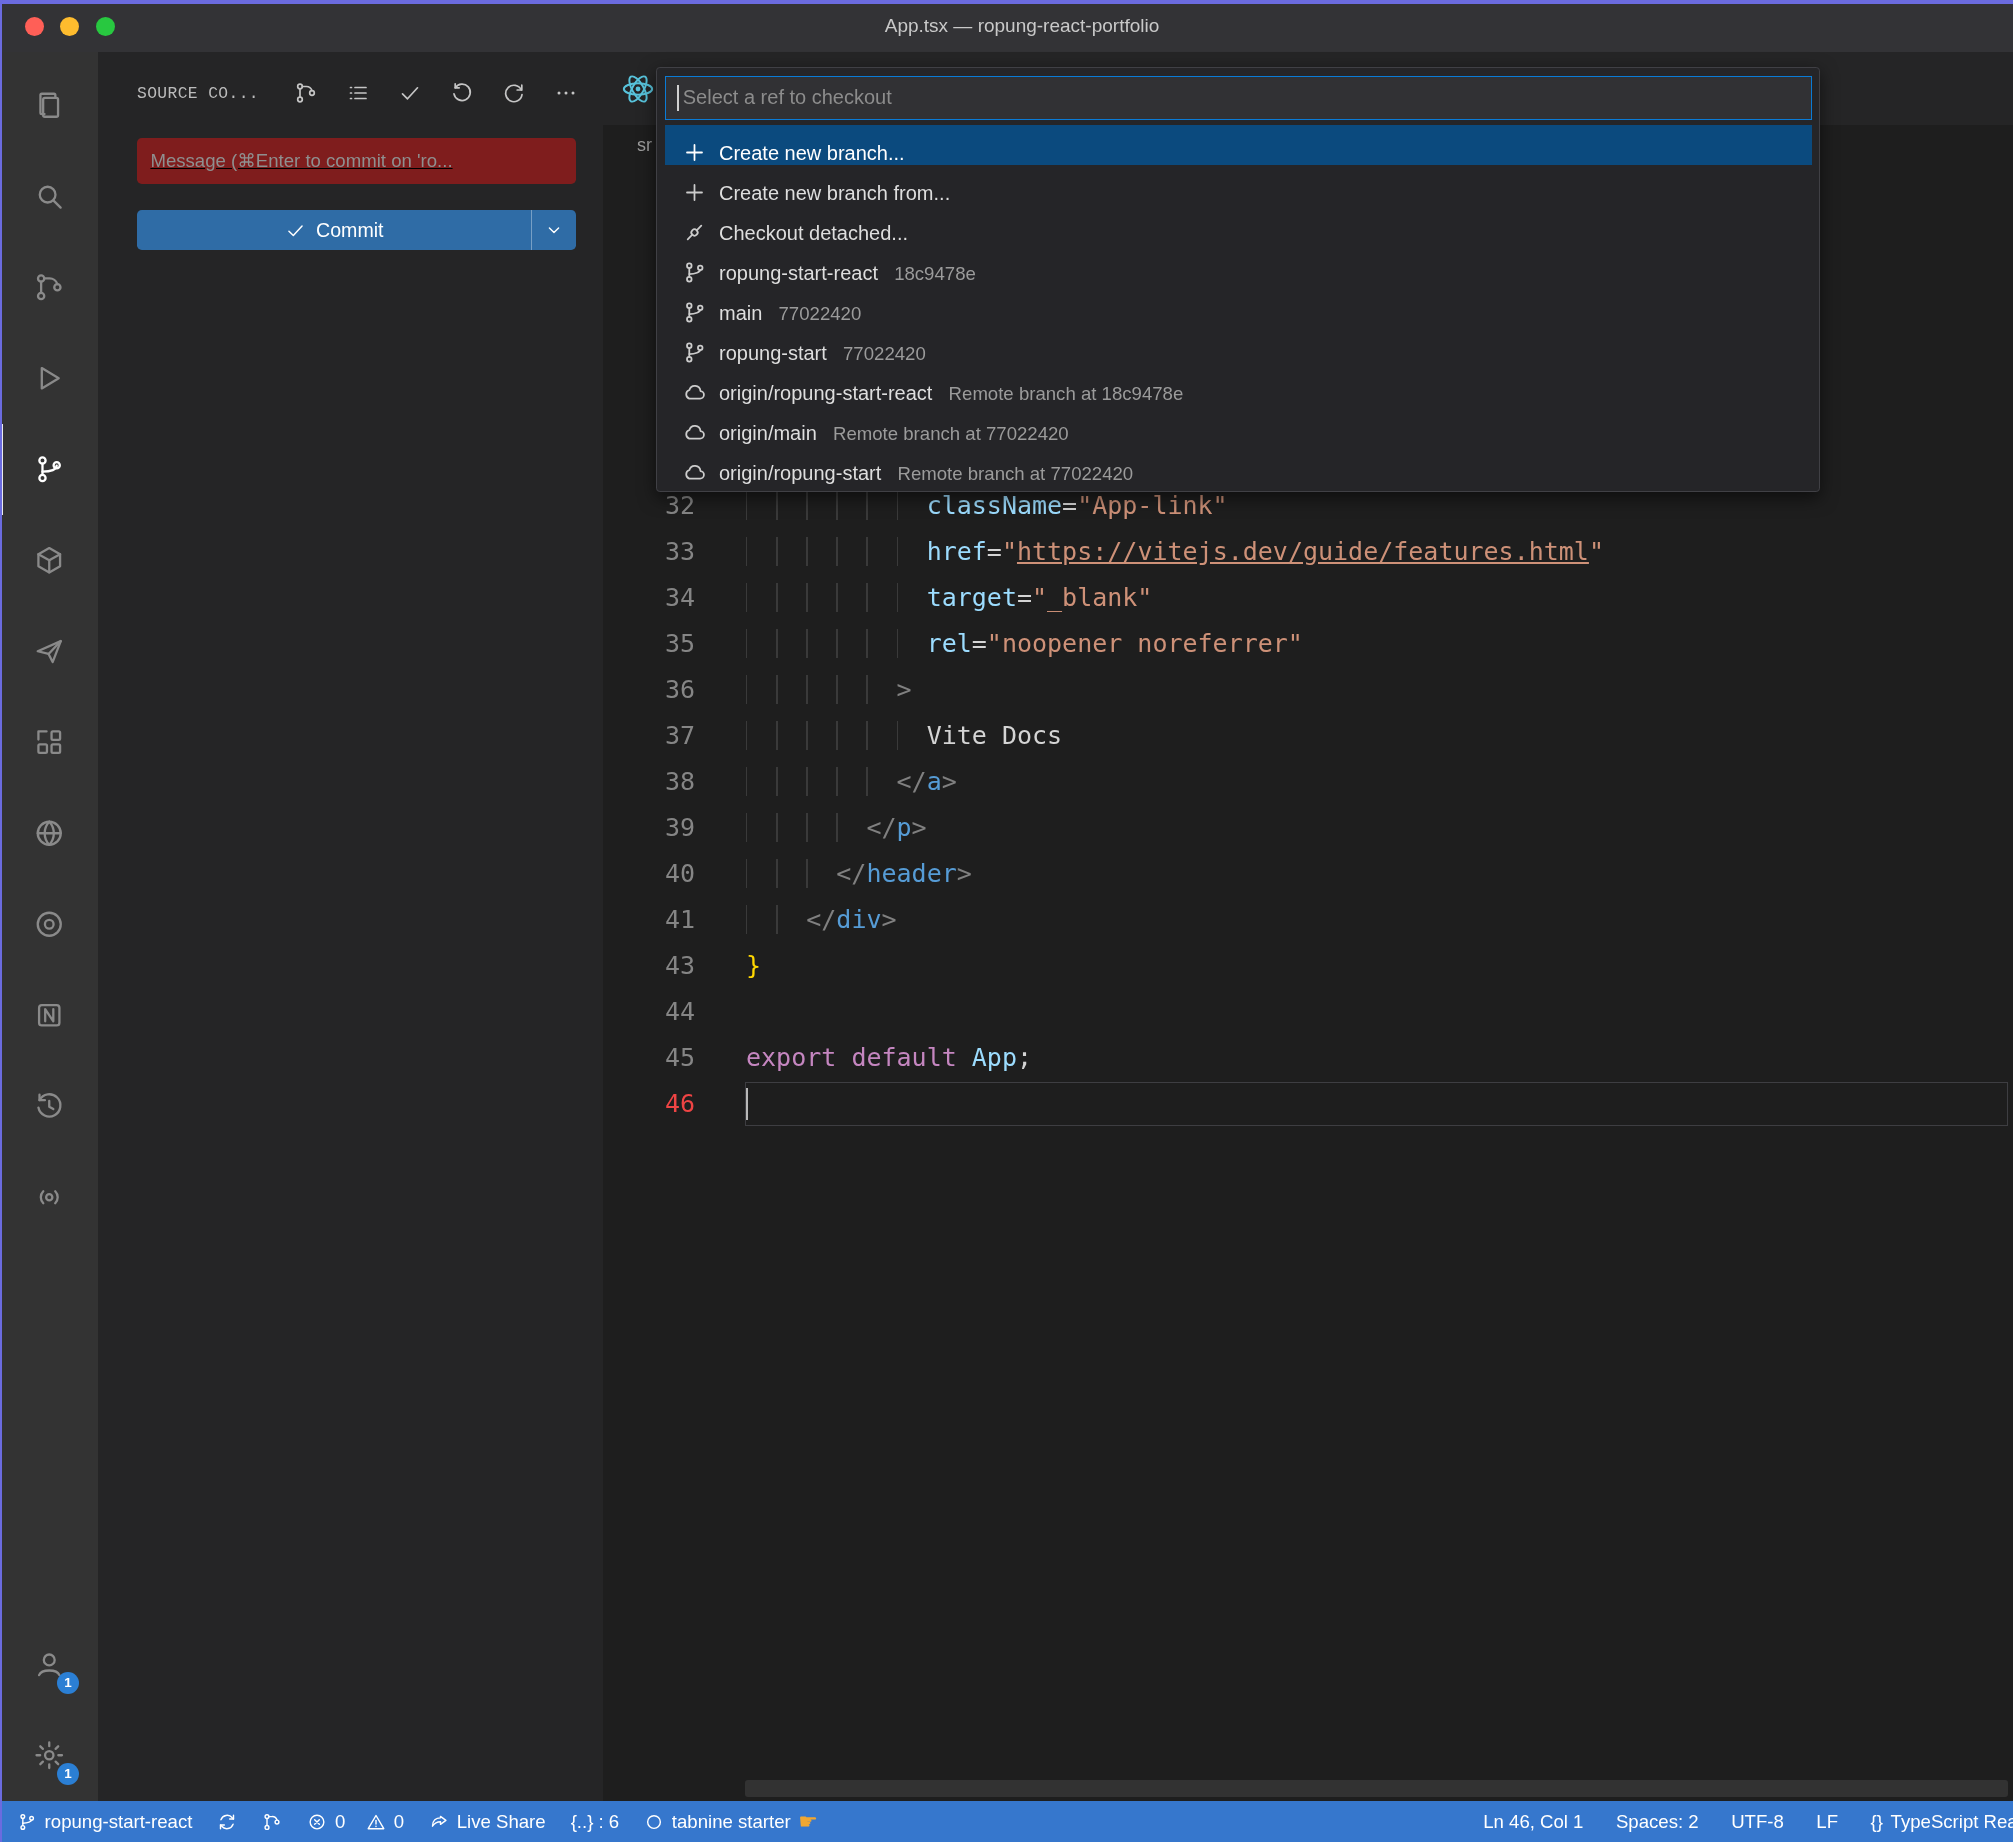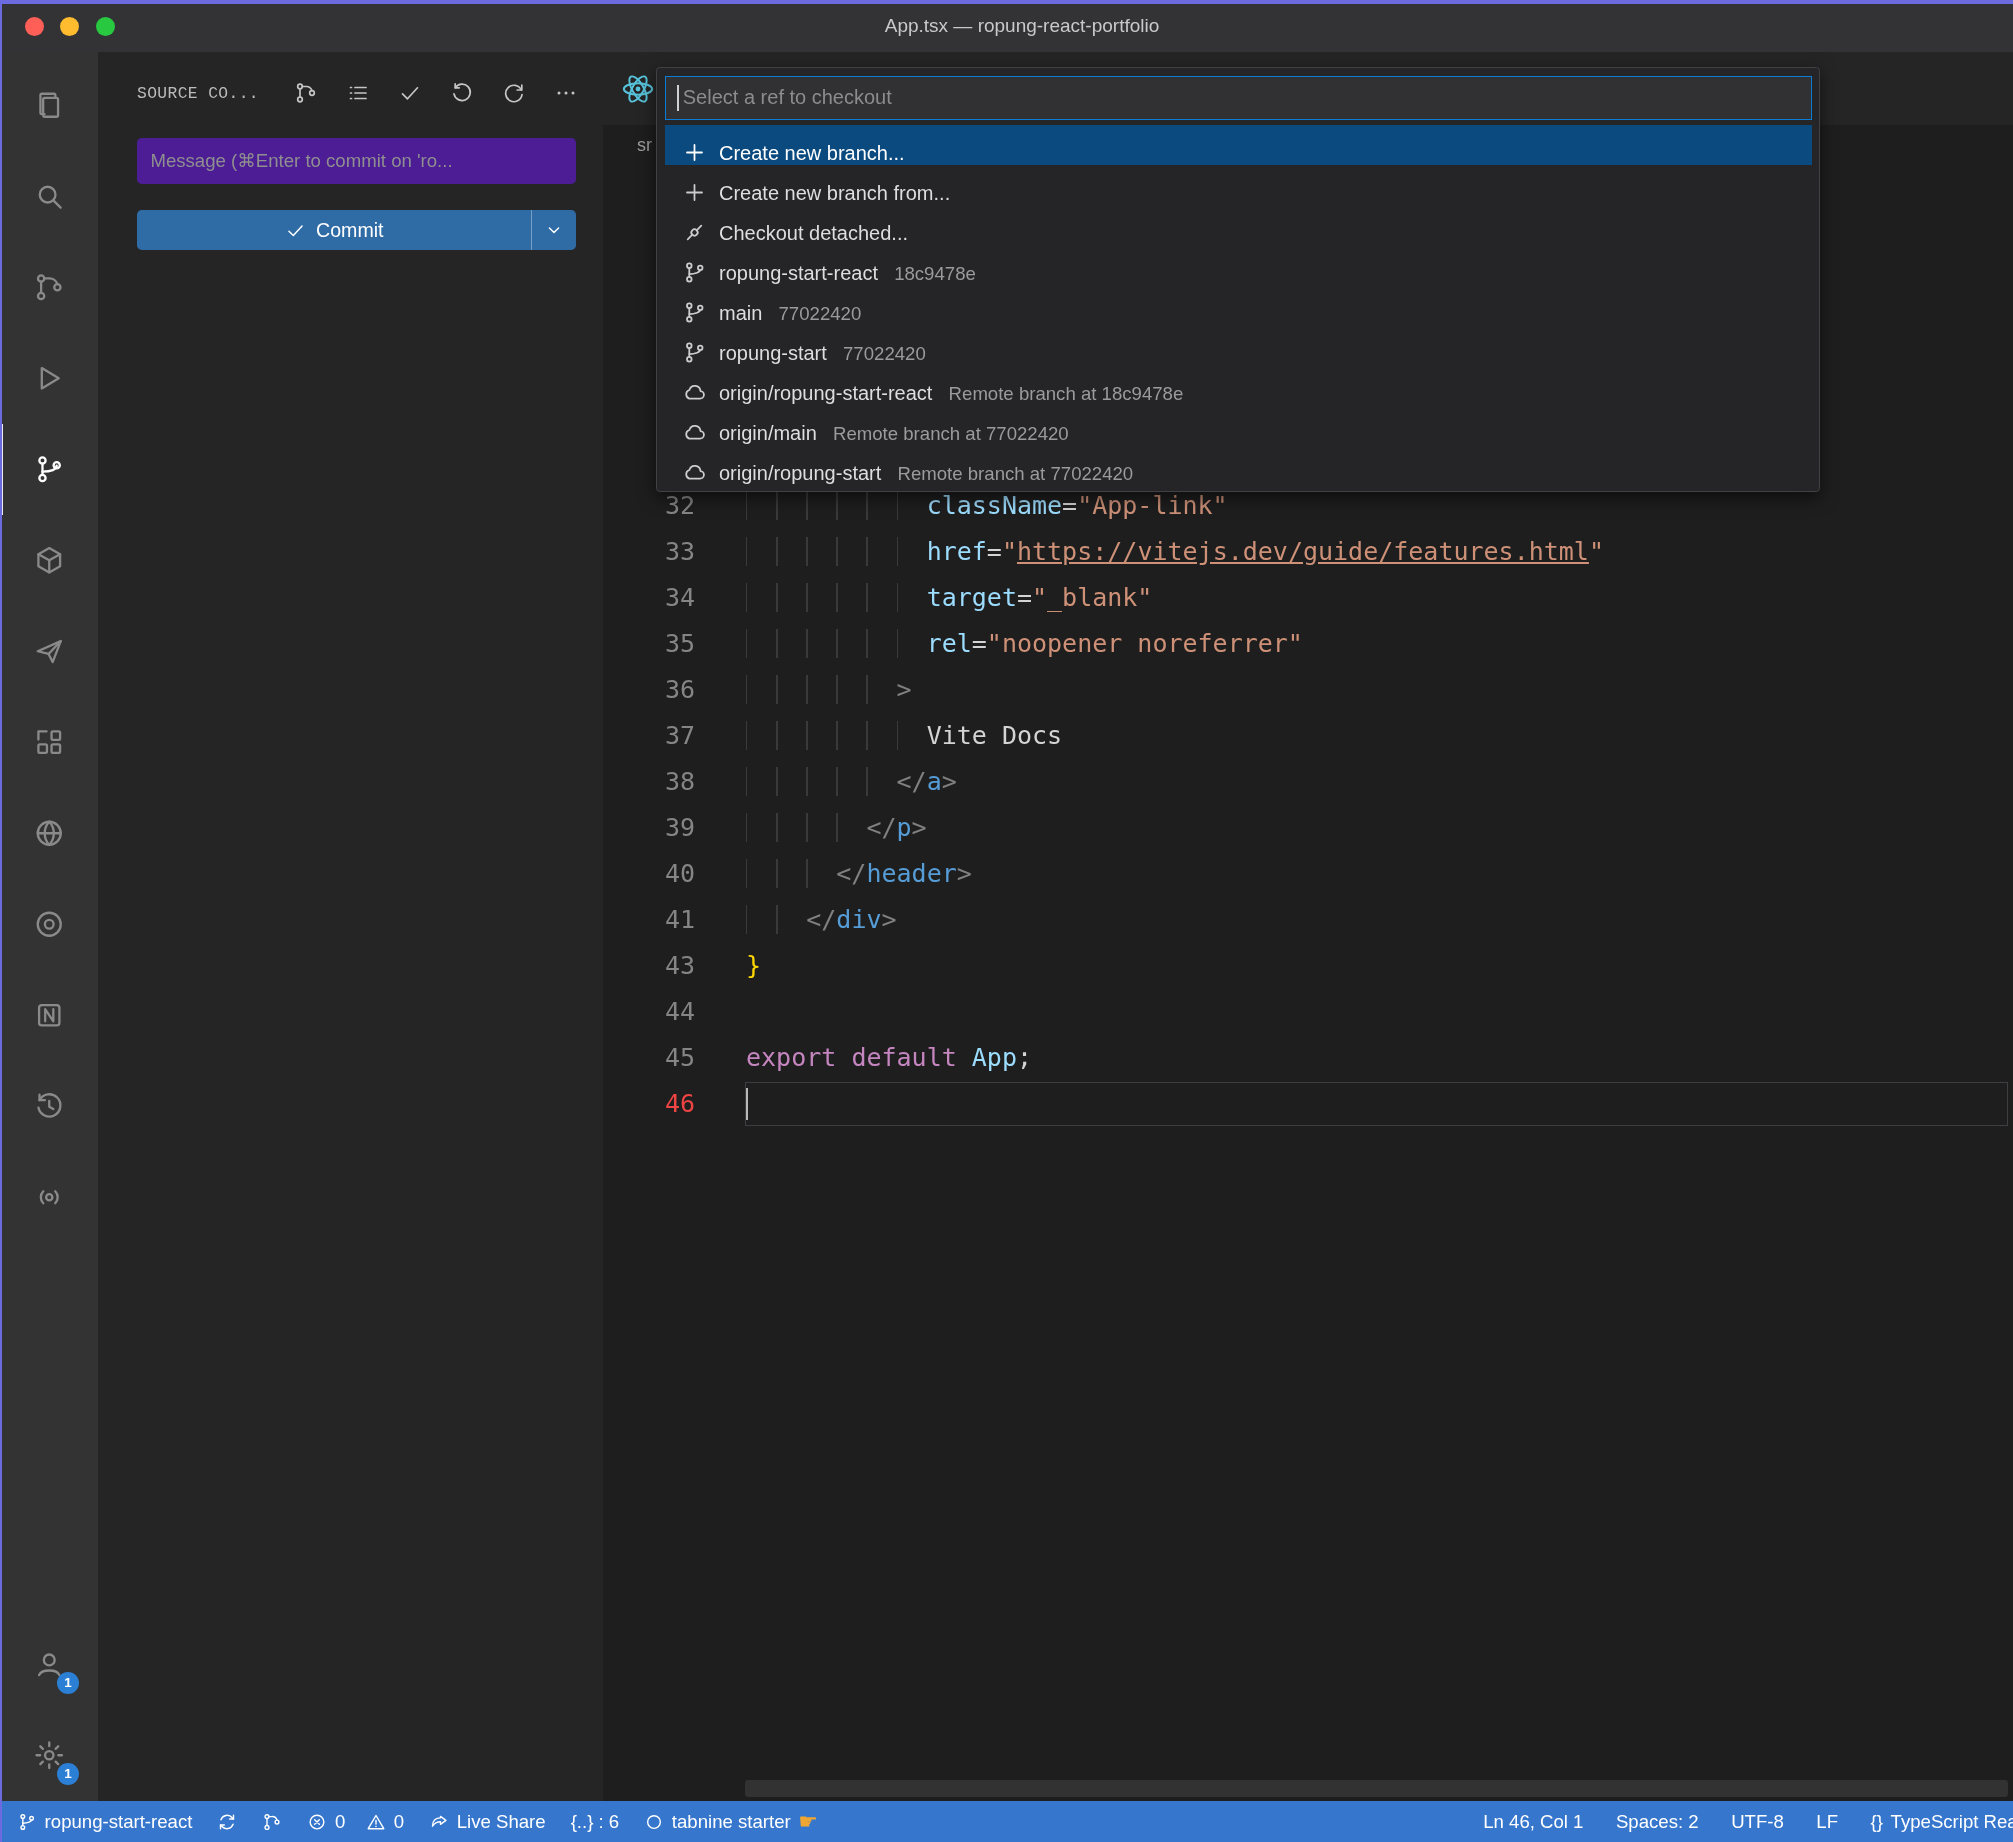--- a/index.html
+++ b/index.html
@@ -27,21 +27,21 @@
   .ab-badge{position:absolute;right:19px;bottom:16.3px;min-width:22px;height:22px;border-radius:11.5px;background:var(--badge-bg,#2b7fd4);
             color:#fff;font-size:13.4px;font-weight:bold;display:flex;align-items:center;justify-content:center;}
 
   
   .sidebar{position:absolute;top:52px;left:98px;width:505px;bottom:42px;background:#252526;}
   .sc-header{position:absolute;top:19px;left:0;right:0;height:44px;display:flex;align-items:center;padding:0 25px 0 39px;}
   .sc-title{flex:1;font-size:16.3px;color:#bcbcbc;letter-spacing:0.4px;white-space:nowrap;overflow:hidden;font-family:Liberation Mono, monospace;}
   .sc-toolbar{display:flex;gap:28px;color:#c5c5c5;}
   .tb-btn{width:24px;height:24px;cursor:pointer;}
   .tb-btn .svgicon{width:24px;height:24px;}
-  .msg-input{position:absolute;top:86px;left:39px;right:27px;height:46px;background:#4c1d95;border-radius:4.8px;display:flex;align-items:center;padding:0 13.4px;cursor:text;overflow:hidden;}
+  .msg-input{position:absolute;top:86px;left:39px;right:27px;height:46px;background:#7f1d1d;border-radius:4.8px;display:flex;align-items:center;padding:0 13.4px;cursor:text;overflow:hidden;text-decoration:underline;}
   .msg-input .placeholder{color:#8f8f8f;font-size:18.6px;white-space:nowrap;}
   .commit-btn{position:absolute;top:158px;left:39px;right:27px;height:40px;background:var(--commit-button-bg,#2f6ca6);
               border-radius:4.8px;color:#fff;display:flex;align-items:center;cursor:pointer;}
   .commit-main{flex:1;display:flex;align-items:center;justify-content:center;gap:9.6px;font-size:19.6px;margin-right:44px;}
   .commit-main .svgicon{width:21px;height:21px;}
   .commit-chev{position:absolute;right:0;top:0;bottom:0;width:44px;border-left:1px solid rgba(255,255,255,.35);
                display:flex;align-items:center;justify-content:center;}
   .commit-chev .svgicon{width:20px;height:20px;}
 
   

